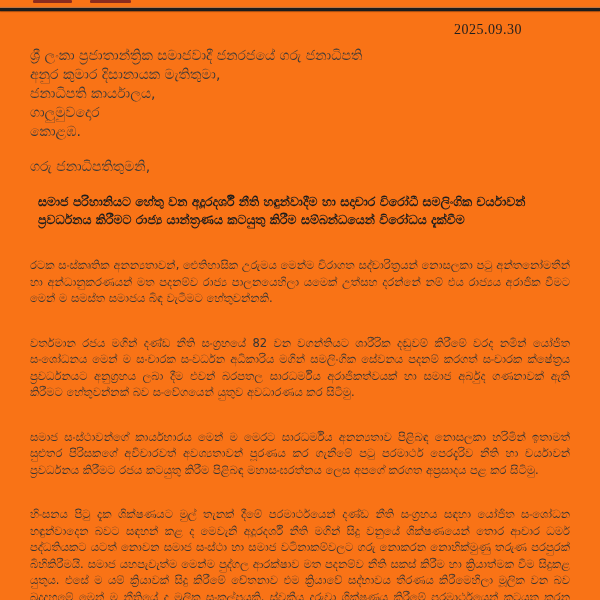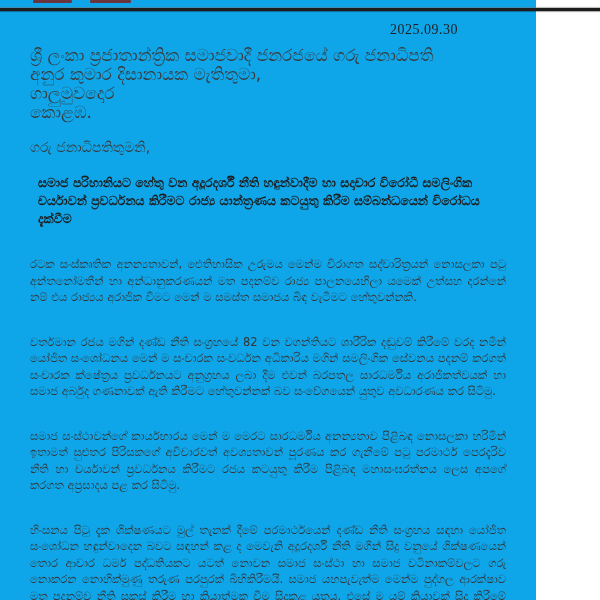--- a/index.html
+++ b/index.html
@@ -4,22 +4,22 @@
 <style>
   * { margin: 0; padding: 0; box-sizing: border-box; }
   html, body { width: 600px; height: 600px; overflow: hidden; }
   body {
     background: #ffffff;
     font-family: "DejaVu Sans", "Liberation Sans", sans-serif;
     color: #2e2e2e;
     position: relative;
   }
   .page {
-    width: 536px; height: 600px;
-    background: #0ea5e9;
+    width: 600px; height: 600px;
+    background: #f97316;
     position: relative;
   }
   
   .letterhead-remnants { position: absolute; top: 0; left: 0; width: 100%; height: 4px; }
   .remnant { position: absolute; top: 0; height: 3px; background: #7a2020; border-radius: 1px; opacity: 0.85; }
   .remnant.r1 { left: 33px; width: 39px; }
   .remnant.r2 { left: 90px; width: 41px; }
   
   .top-rule {
     position: absolute; top: 8px; left: 0; width: 600px; height: 3px;
@@ -27,21 +27,21 @@
     box-shadow: 0 1px 1px rgba(0,0,0,0.35), 0 -1px 1px rgba(120,120,120,0.5);
   }
   .date {
     position: absolute; top: 22px; right: 78px;
     font-family: "Liberation Serif", "DejaVu Serif", serif;
     font-size: 14px; color: #1f1f1f; letter-spacing: 0.5px;
   }
   .content {
     position: absolute; top: 46px; left: 30px; right: 30px;
   }
-  .address-block { font-size: 17px; line-height: 19px; color: #3a3a3a; }
+  .address-block { font-size: 14px; line-height: 19px; color: #3a3a3a; }
   .greeting { margin-top: 17px; font-size: 14px; color: #3a3a3a; }
   .subject {
     margin-top: 18px;
     padding: 0 8px;
     text-align: left;
     font-weight: bold;
     font-size: 12.5px;
     line-height: 18px;
     color: #1e1e1e;
   }
@@ -65,20 +65,21 @@
 
   <div class="top-rule"></div>
 
   <div class="date">2025.09.30</div>
 
   <div class="content">
 
     <div class="address-block">
       <div>ශ්‍රී ලංකා ප්‍රජාතාන්ත්‍රික සමාජවාදී ජනරජයේ ගරු ජනාධිපති</div>
       <div>අනුර කුමාර දිසානායක මැතිතුමා,</div>
+      <div>ජනාධිපති කාර්යාලය,</div>
       <div>ගාලුමුවදොර</div>
       <div>කොළඹ.</div>
     </div>
 
     <div class="greeting">ගරු ජනාධිපතිතුමනි,</div>
 
     <div class="subject">සමාජ පරිහානියට හේතු වන අදූරදර්ශී නීති හඳුන්වාදීම හා සදාචාර විරෝධී සමලිංගික චර්යාවන් ප්‍රවර්ධනය කිරීමට රාජ්‍ය යාන්ත්‍රණය කටයුතු කිරීම සම්බන්ධයෙන් විරෝධය දැක්වීම</div>
 
     <p class="paragraph">රටක සංස්කෘතික අනන්‍යතාවන්, ඓතිහාසික උරුමය මෙන්ම චිරාගත සද්චාරිත්‍රයන් නොසලකා පටු අන්තනෝමතීන් හා අන්ධානුකරණයන් මත පදනම්ව රාජ්‍ය පාලනයෙහිලා යමෙක් උත්සහ දරන්නේ නම් එය රාජ්‍යය අරාජික වීමට මෙන් ම සමස්ත සමාජය බිඳ වැටීමට හේතුවන්නකි.</p>
     <p class="paragraph">වර්තමාන රජය මගින් දණ්ඩ නීති සංග්‍රහයේ 82 වන වගන්තියට ශාරීරික දඬුවම් කිරීමේ වරද නමින් යෝජිත සංශෝධනය මෙන් ම සංචාරක සංවර්ධන අධිකාරිය මගින් සමලිංගික සේවනය පදනම් කරගත් සංචාරක ක්ෂේත්‍රය ප්‍රවර්ධනයට අනුග්‍රහය ලබා දීම එවන් බරපතල සාරධර්මීය අරාජිකත්වයක් හා සමාජ අර්බුද ගණනාවක් ඇති කිරීමට හේතුවන්නක් බව සංවේගයෙන් යුතුව අවධාරණය කර සිටිමු.</p>

